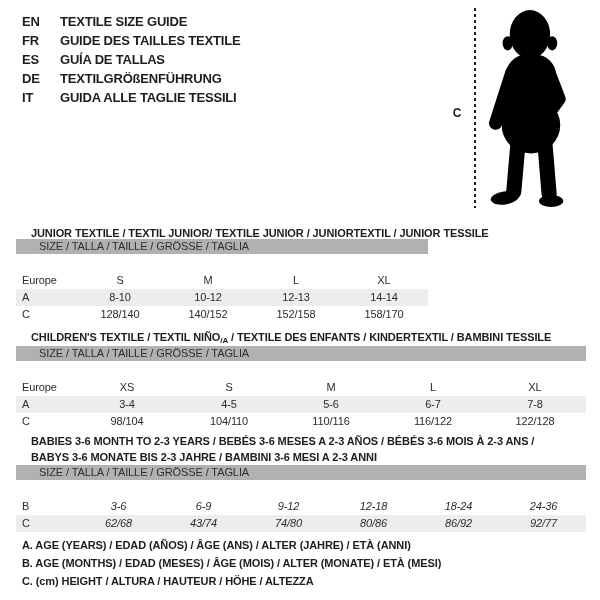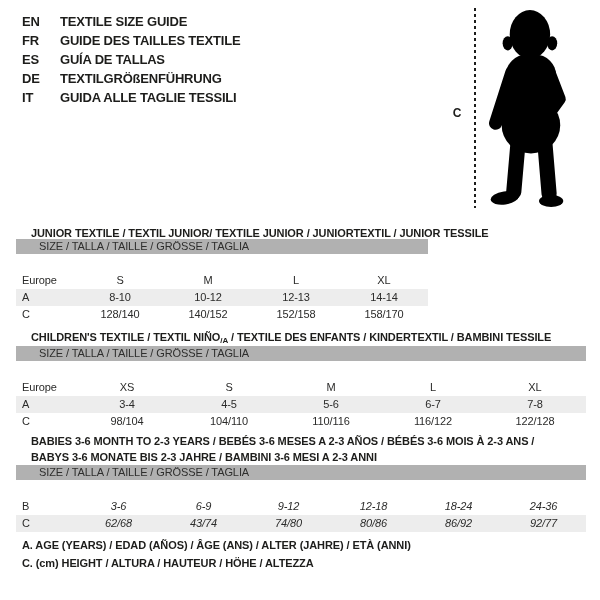--- a/index.html
+++ b/index.html
@@ -177,16 +177,17 @@
       <span class="cell">43/74</span>
       <span class="cell">74/80</span>
       <span class="cell">80/86</span>
       <span class="cell">86/92</span>
       <span class="cell">92/77</span>
     </div>
   </div>
 
   <section class="footnotes">
     <div class="footnote">A. AGE (YEARS) / EDAD (AÑOS) / ÂGE (ANS) / ALTER (JAHRE) / ETÀ (ANNI)</div>
+    <div class="footnote">B. AGE (MONTHS) / EDAD (MESES) / ÂGE (MOIS) / ALTER (MONATE) / ETÀ (MESI)</div>
     <div class="footnote">C. (cm) HEIGHT / ALTURA / HAUTEUR / HÖHE / ALTEZZA</div>
   </section>
 
 </div>
 
 </body></html>

